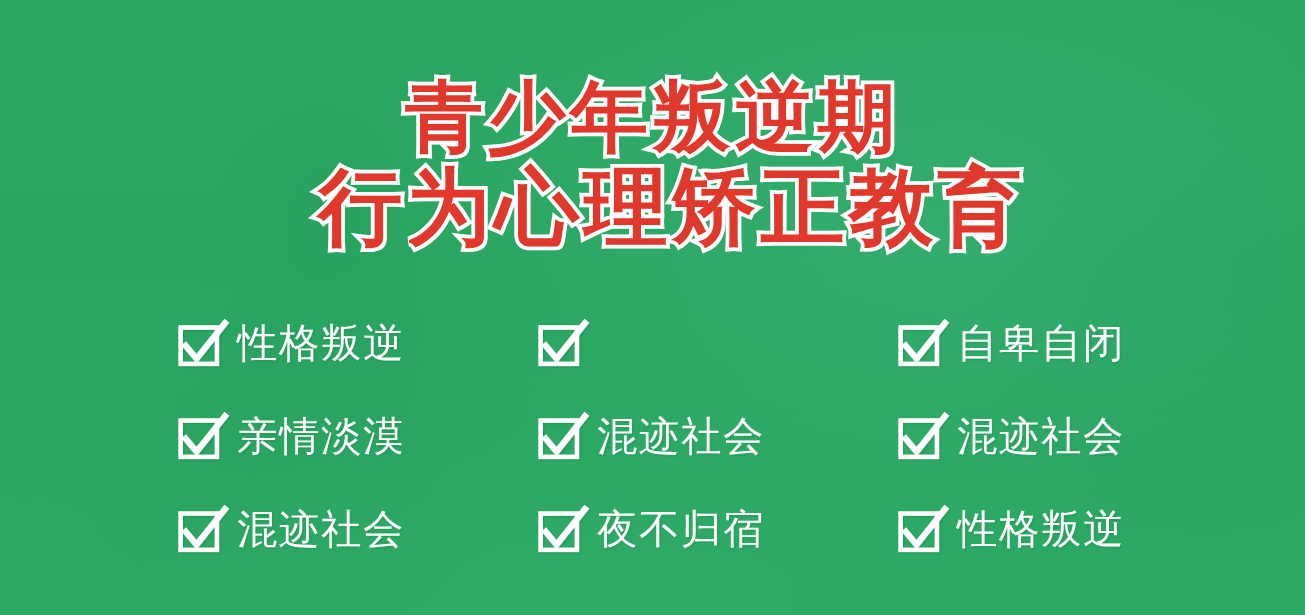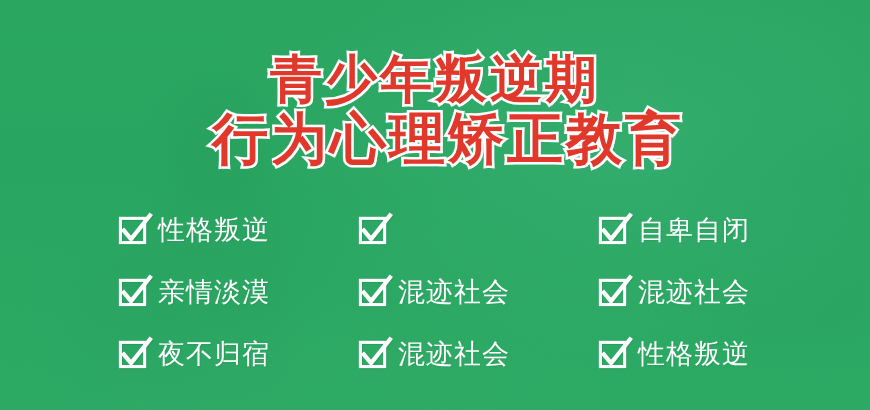--- a/index.html
+++ b/index.html
@@ -274,31 +274,31 @@
         <span class="check-label">混迹社会</span>
       </div>
 
       <div class="check-item">
         <span class="check-box">
           <svg viewBox="0 0 32 32" xmlns="http://www.w3.org/2000/svg">
             <rect x="2.5" y="4.5" width="25" height="25" fill="none" stroke="#ffffff" stroke-width="3.2"></rect>
             <path d="M6 17 L13.5 26 L33 1.5" fill="none" stroke="#ffffff" stroke-width="4.4" stroke-linecap="square" stroke-linejoin="miter"></path>
           </svg>
         </span>
+        <span class="check-label">混迹社会</span>
+      </div>
+
+      <div class="check-item">
+        <span class="check-box">
+          <svg viewBox="0 0 32 32" xmlns="http://www.w3.org/2000/svg">
+            <rect x="2.5" y="4.5" width="25" height="25" fill="none" stroke="#ffffff" stroke-width="3.2"></rect>
+            <path d="M6 17 L13.5 26 L33 1.5" fill="none" stroke="#ffffff" stroke-width="4.4" stroke-linecap="square" stroke-linejoin="miter"></path>
+          </svg>
+        </span>
         <span class="check-label">夜不归宿</span>
-      </div>
-
-      <div class="check-item">
-        <span class="check-box">
-          <svg viewBox="0 0 32 32" xmlns="http://www.w3.org/2000/svg">
-            <rect x="2.5" y="4.5" width="25" height="25" fill="none" stroke="#ffffff" stroke-width="3.2"></rect>
-            <path d="M6 17 L13.5 26 L33 1.5" fill="none" stroke="#ffffff" stroke-width="4.4" stroke-linecap="square" stroke-linejoin="miter"></path>
-          </svg>
-        </span>
-        <span class="check-label">混迹社会</span>
       </div>
 
       <div class="check-item">
         <span class="check-box">
           <svg viewBox="0 0 32 32" xmlns="http://www.w3.org/2000/svg">
             <rect x="2.5" y="4.5" width="25" height="25" fill="none" stroke="#ffffff" stroke-width="3.2"></rect>
             <path d="M6 17 L13.5 26 L33 1.5" fill="none" stroke="#ffffff" stroke-width="4.4" stroke-linecap="square" stroke-linejoin="miter"></path>
           </svg>
         </span>
         <span class="check-label">性格叛逆</span>

